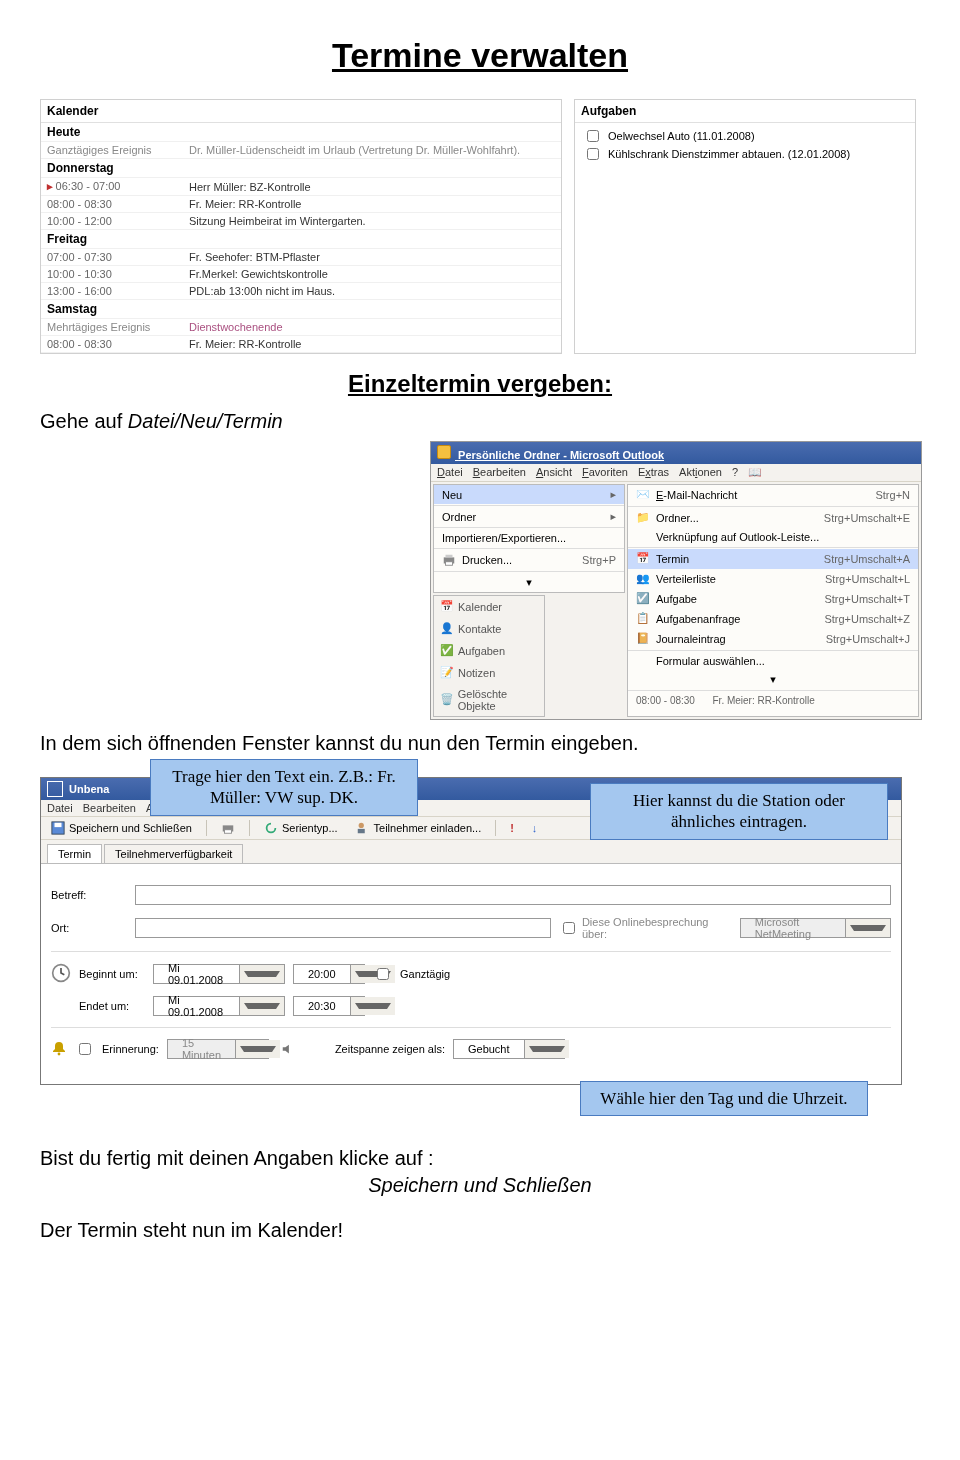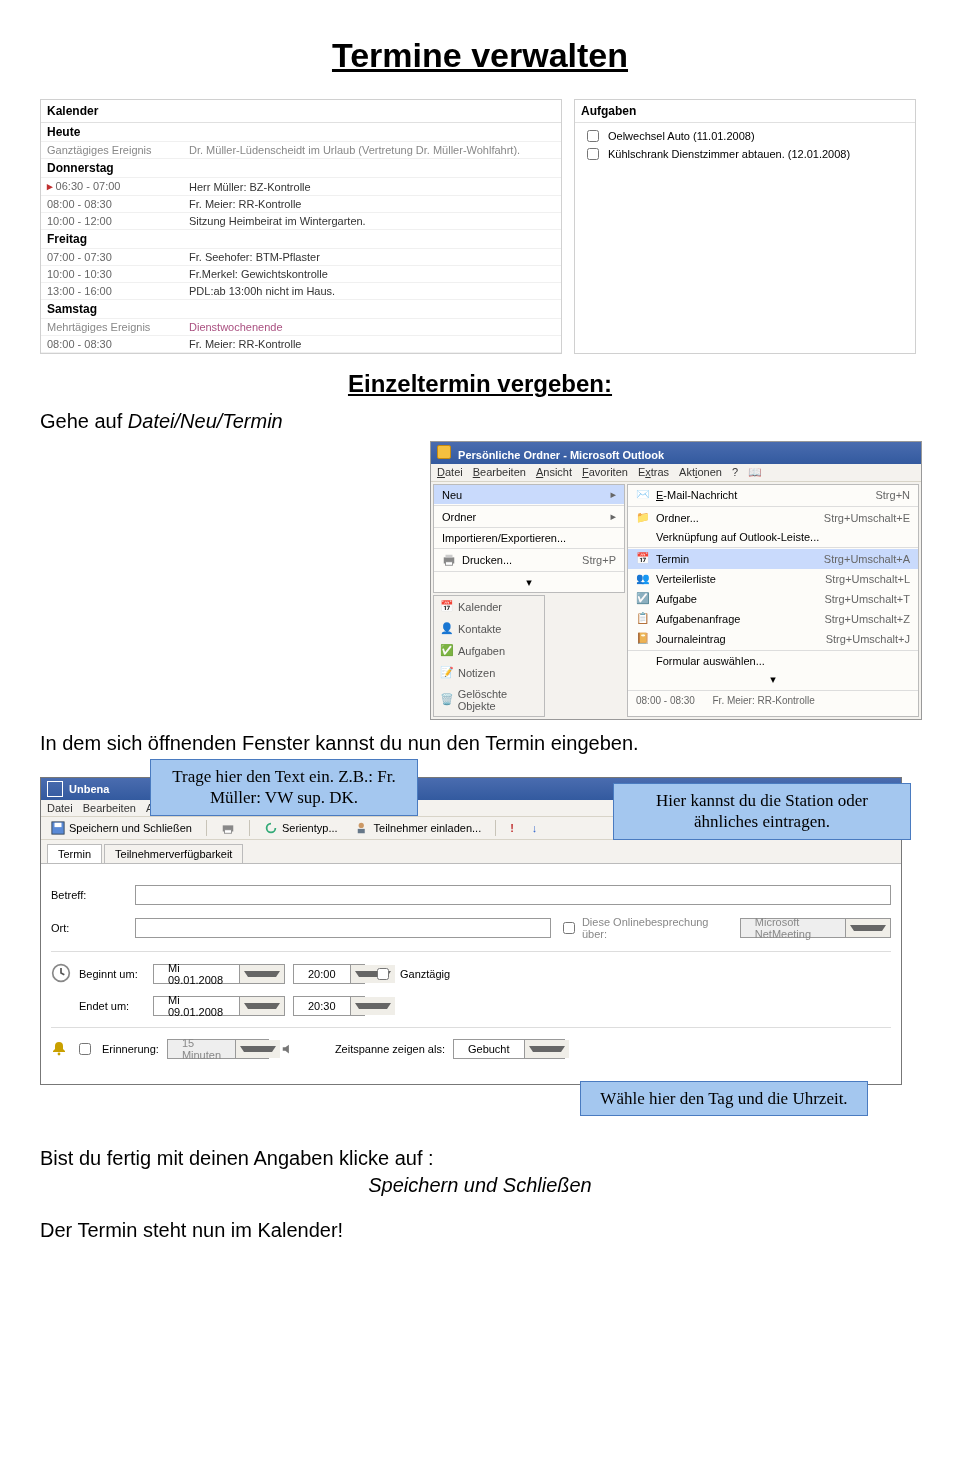--- a/index.html
+++ b/index.html
@@ -62,21 +62,21 @@
   }
   .italic { font-style: italic; }
   
   .whole-ol {
     border:1px solid #999;
     width:490px;
     margin-left:390px;
     background:#f4f2ee;
     font-size:11px;
   }
-  .ol-titlebar { background:linear-gradient(#4a6caf,#335a9f); color:#fff; padding:3px 6px; font-weight:bold;}
+  .ol-titlebar { background:linear-gradient(#4a6caf,#335a9f); color:#fff; padding:3px 6px; font-weight:bold;text-decoration:underline;}
   .ol-titlebar .ico { display:inline-block;width:12px;height:12px;background:#f5c040;border:1px solid #c68a10;margin-right:4px;border-radius:2px;}
   .ol-menubar { padding:2px 6px; color:#333; display:flex; gap:10px; border-bottom:1px solid #d8d4c8; }
   .ol-menubar span { cursor:default; }
   .ol-menubar span u { text-decoration: underline; }
   .ol-body { display:flex; }
   .ol-dropdown { width:190px; border:1px solid #bbb; background:#fdfcf9; margin:2px; }
   .ol-dropdown div { padding:3px 8px; display:flex; gap:6px; align-items:center;}
   .ol-dropdown div.highlight { background:#c9dafc; }
   .ol-dropdown hr { border:none;border-top:1px solid #ddd;margin:1px 0;}
   .ol-dropdown .kbd { margin-left:auto; color:#666;}
@@ -485,21 +485,21 @@
             <span class="dropbtn">
               <span class="tri"></span>
             </span>
         </span>
       </div>
     </div>
   </div>
 
   <div class="callout" style="left:110px;top:-18px;width:230px;">Trage hier den Text ein. Z.B.:
 Fr. Müller: VW sup. DK.</div>
-  <div class="callout" style="left:573px;top:6px;width:260px;">Hier kannst du die Station oder ähnliches eintragen.</div>
+  <div class="callout" style="left:550px;top:6px;width:260px;">Hier kannst du die Station oder ähnliches eintragen.</div>
   <div class="callout" style="left:540px;top:304px;width:250px;">Wähle hier den Tag und die Uhrzeit.</div>
 </div>
 
 <div class="instr-lines" style="margin-top:60px;">
   <div>Bist du fertig mit deinen Angaben klicke auf :</div>
   <div style="text-align:center;" class="italic">Speichern und Schließen</div>
   <div style="margin-top:18px;">Der Termin steht nun im Kalender!</div>
 </div>
 
 </body></html>

